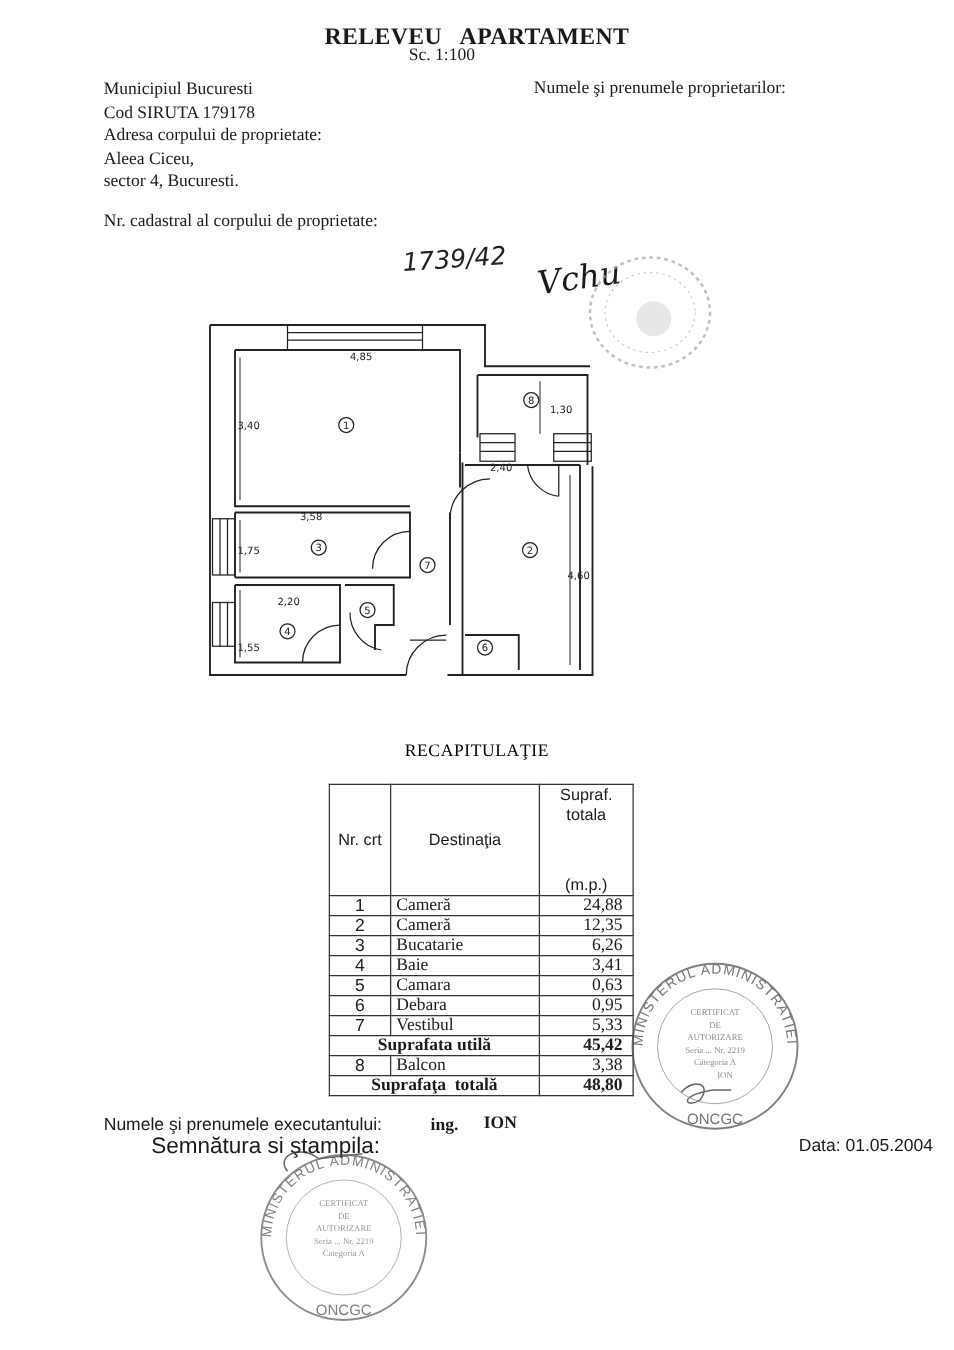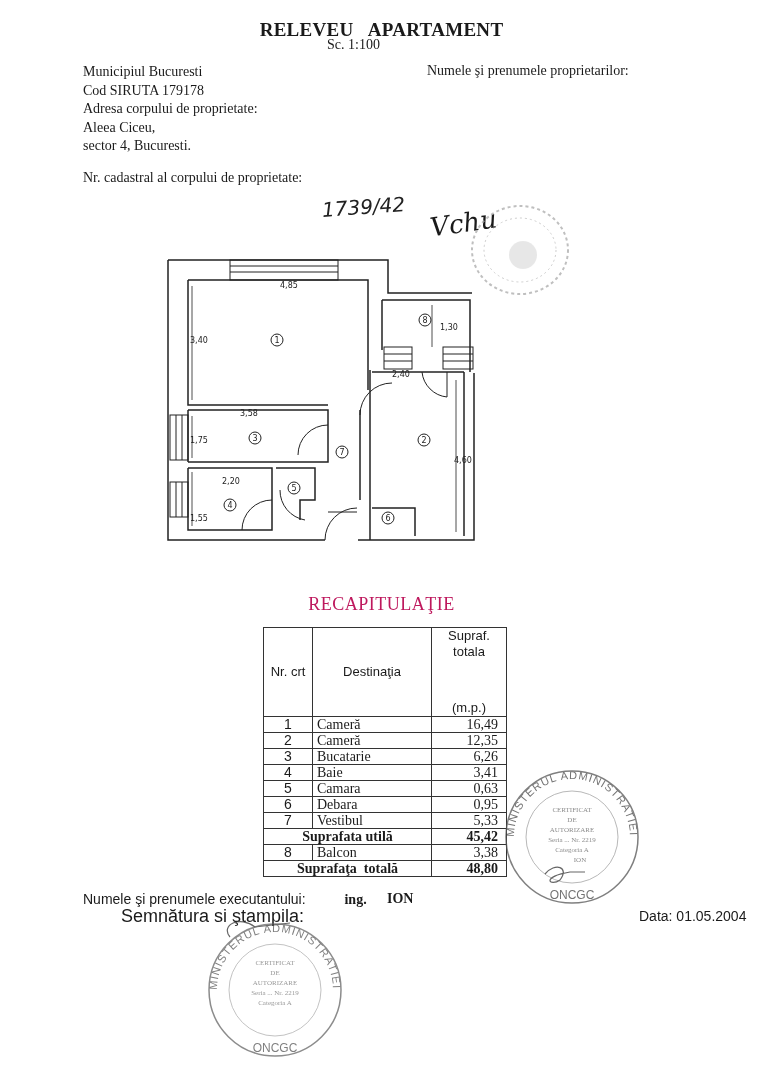--- a/index.html
+++ b/index.html
@@ -7,21 +7,21 @@
   .abs{position:absolute;}
   .title{left:0;width:763px;top:19px;text-align:center;font-weight:bold;font-size:19px;letter-spacing:0.3px;}
   .scale{left:0;width:707px;top:37px;text-align:center;font-size:14px;}
   .left-info{left:83px;top:63px;font-size:14px;line-height:18.5px;}
   .owners{left:427px;top:63px;font-size:14px;}
   .cadastral{left:83px;top:170px;font-size:14px;}
   .handwritten{font-family:"DejaVu Sans",sans-serif;font-style:italic;color:#222;}
   .cad-num{left:322px;top:195px;font-size:20px;transform:rotate(-4deg);}
   .signature{left:430px;top:208px;font-size:26px;transform:rotate(-8deg);font-family:"DejaVu Serif",serif;font-style:italic;}
   .plan{left:160px;top:250px;width:330px;height:300px;}
-  .recap{left:0;width:763px;top:594px;text-align:center;font-size:18px;letter-spacing:0.5px;color:#be185d;}
+  .recap{left:0;width:763px;top:594px;text-align:center;font-size:14px;letter-spacing:0.5px;color:#000000;}
   table.recap-table{position:absolute;left:263px;top:627px;border-collapse:collapse;font-size:14px;}
   .recap-table td,.recap-table th{border:1.3px solid #333;padding:0 4px;height:15px;line-height:15px;}
   .recap-table th{font-family:"Liberation Sans",sans-serif;font-weight:normal;font-size:13px;line-height:16px;}
   .c-nr{width:40px;text-align:center;font-family:"Liberation Sans",sans-serif;}
   .c-dest{width:110px;text-align:left;}
   .c-area{width:62px;text-align:right;padding-right:8px !important;}
   .sum-label{text-align:center;font-weight:bold;}
   .sum-val{font-weight:bold;}
   .executor{left:83px;top:891px;font-size:14px;font-family:"Liberation Sans",sans-serif;}
   .executor b{font-family:"Liberation Serif",serif;padding-left:35px;}
@@ -158,21 +158,21 @@
     <th class="c-dest" style="text-align:center;">Destinaţia</th>
     <th style="width:62px;">
       <div>Supraf.</div>
       <div>totala</div>
       <div style="margin-top:40px;">(m.p.)</div>
     </th>
   </tr>
   <tr>
     <td class="c-nr">1</td>
     <td class="c-dest">Cameră</td>
-    <td class="c-area">16,49</td>
+    <td class="c-area">24,88</td>
   </tr>
   <tr>
     <td class="c-nr">2</td>
     <td class="c-dest">Cameră</td>
     <td class="c-area">12,35</td>
   </tr>
   <tr>
     <td class="c-nr">3</td>
     <td class="c-dest">Bucatarie</td>
     <td class="c-area">6,26</td>

